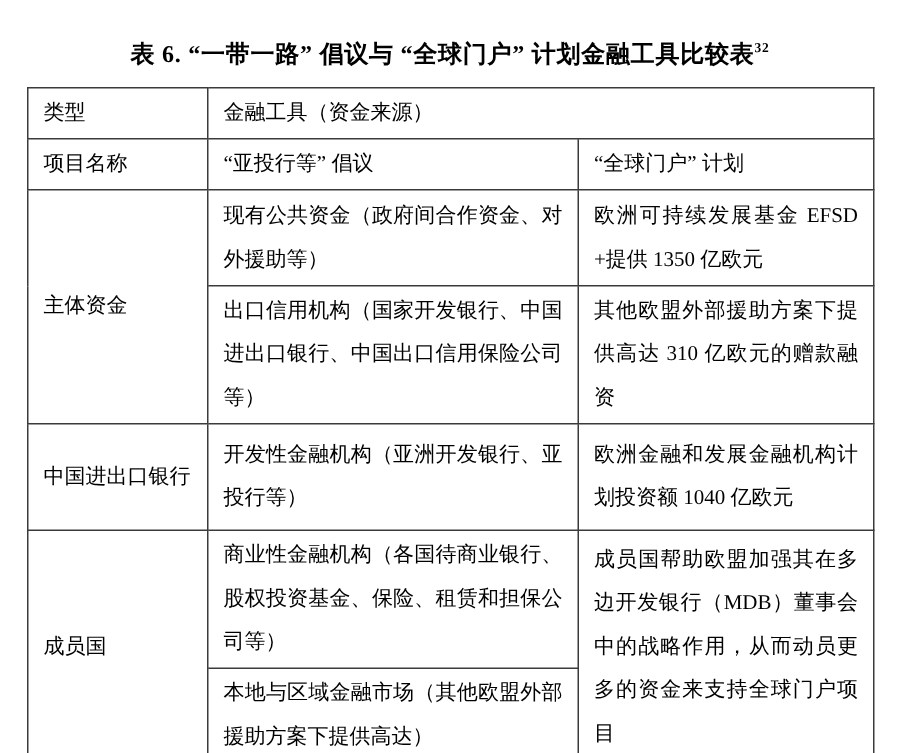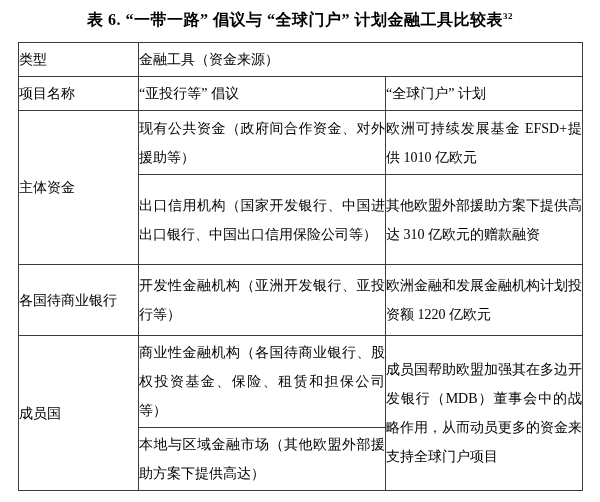--- a/index.html
+++ b/index.html
@@ -9,40 +9,40 @@
     height: 502px;
     background: #ffffff;
     overflow: hidden;
     font-family: "Liberation Serif", serif;
     color: #000000;
   }
   .doc-title {
     text-align: center;
     font-weight: bold;
     font-size: 16px;
-    padding-top: 10px;
+    padding-top: 26px;
     letter-spacing: 0.5px;
   }
   .doc-title sup {
     font-size: 9px;
     font-weight: bold;
     vertical-align: super;
     line-height: 0;
   }
   table.cmp {
     border-collapse: collapse;
     table-layout: fixed;
     width: 564px;
     margin: 11px 0 0 18px;
   }
   table.cmp td {
     border: 1px solid #3b3b3b;
     font-size: 14px;
     line-height: 29px;
-    padding: 2px 0;
+    padding: 2px 10px;
     vertical-align: middle;
     word-break: break-all;
     overflow: hidden;
   }
   td.cat   { text-align: left; }
   td.hdr   { text-align: left; }
   td.chdr  { text-align: left; }
   td.just  { text-align: justify; text-align-last: left; margin-left: 31px; }
   tr.h33 { height: 33px; }
   tr.h64 { height: 64px; }
@@ -68,30 +68,30 @@
       <td class="chdr" colspan="2">金融工具（资金来源）</td>
     </tr>
     <tr class="h33">
       <td class="hdr">项目名称</td>
       <td class="hdr">“亚投行等” 倡议</td>
       <td class="hdr">“全球门户” 计划</td>
     </tr>
     <tr class="h64">
       <td class="cat" rowspan="2">主体资金</td>
       <td class="just">现有公共资金（政府间合作资金、对外援助等）</td>
-      <td class="just">欧洲可持续发展基金 EFSD+提供 1010 亿欧元</td>
+      <td class="just">欧洲可持续发展基金 EFSD+提供 1350 亿欧元</td>
     </tr>
     <tr class="h90">
       <td class="just">出口信用机构（国家开发银行、中国进出口银行、中国出口信用保险公司等）</td>
       <td class="just">其他欧盟外部援助方案下提供高达 310 亿欧元的赠款融资</td>
     </tr>
     <tr class="h71">
-      <td class="cat">各国待商业银行</td>
+      <td class="cat">中国进出口银行</td>
       <td class="just">开发性金融机构（亚洲开发银行、亚投行等）</td>
-      <td class="just">欧洲金融和发展金融机构计划投资额 1220 亿欧元</td>
+      <td class="just">欧洲金融和发展金融机构计划投资额 1040 亿欧元</td>
     </tr>
     <tr class="h84">
       <td class="cat" rowspan="2">成员国</td>
       <td class="just">商业性金融机构（各国待商业银行、股权投资基金、保险、租赁和担保公司等）</td>
       <td class="just" rowspan="2">成员国帮助欧盟加强其在多边开发银行（MDB）董事会中的战略作用，从而动员更多的资金来支持全球门户项目</td>
     </tr>
     <tr class="h56">
       <td class="just">本地与区域金融市场（其他欧盟外部援助方案下提供高达）</td>
     </tr>
   </tbody>

